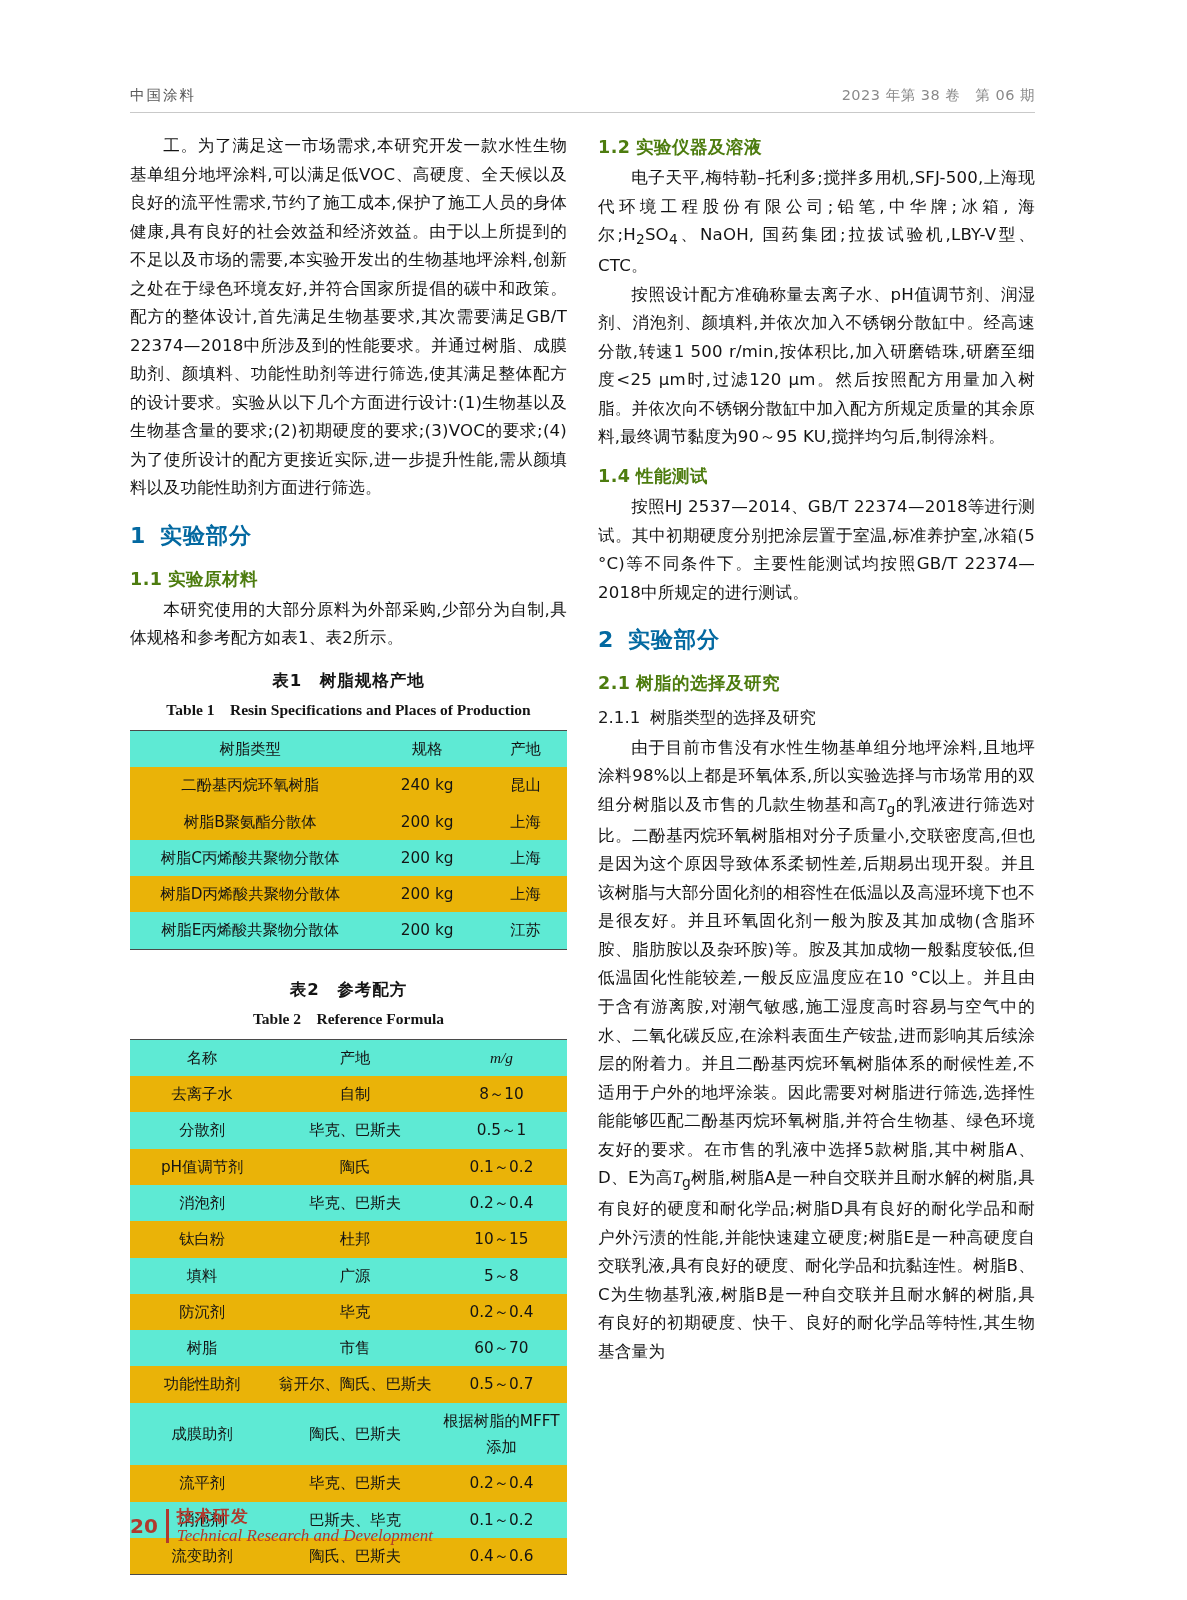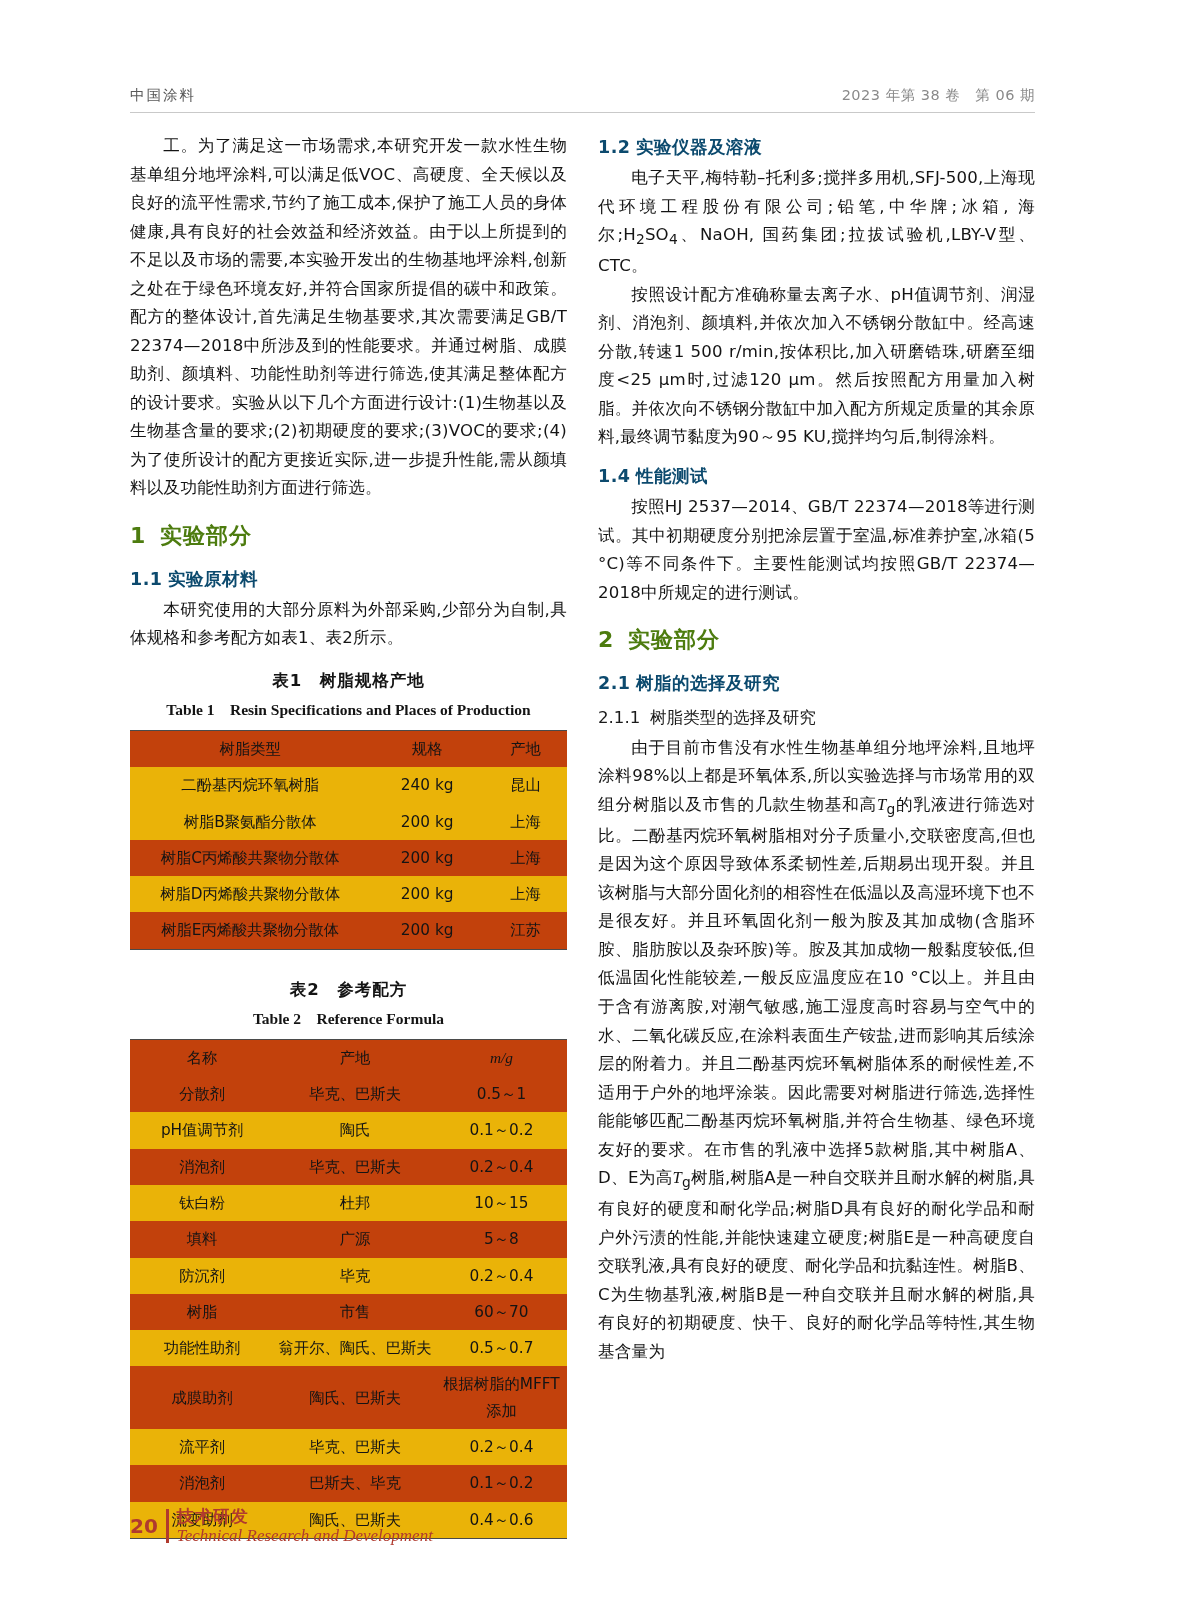--- a/index.html
+++ b/index.html
@@ -64,29 +64,29 @@
   .col.right { left: 598px; }
 
   p {
     margin: 0;
     text-indent: 2em;
     letter-spacing: 0.2px;
   }
 
   
   h2.sec {
-    color: #4d7c0f;
+    color: #0369a1;
     font-size: 22px;
     font-weight: bold;
     margin: 14px 0 6px 0;
     letter-spacing: 1px;
   }
   h2.sec .num { display: inline-block; width: 30px; }
   h3.sub {
-    color: #0c4a6e;
+    color: #4d7c0f;
     font-size: 17.5px;
     font-weight: bold;
     margin: 9px 0 2px 0;
     letter-spacing: 0.5px;
   }
   h3.sub .num { display: inline-block; min-width: 38px; }
   h4.subsub {
     color: #1a1a1a;
     font-size: 16.6px;
     font-weight: normal;
@@ -116,21 +116,21 @@
     font-size: 15.3px;
   }
   table td, table th {
     padding: 5px 4px;
     text-align: center;
     border: none;
   }
   table thead td {
     font-weight: normal;
   }
-  tr.shade { background: #c2410c; }
+  tr.shade { background: #5eead4; }
   tr.plain { background: #eab308; }
   .rule-top { border-top: 1.6px solid #4a4a4a; }
   .rule-bottom { border-bottom: 1.6px solid #4a4a4a; }
   .ital { font-style: italic; font-family: "Liberation Serif", "DejaVu Serif", serif; }
 
   .t1 td:nth-child(1) { width: 55%; }
   .t1 td:nth-child(2) { width: 26%; }
   .t1 td:nth-child(3) { width: 19%; }
 
   .t2 td:nth-child(1) { width: 33%; }
@@ -245,20 +245,25 @@
       <div class="tbl-title-en">Table 2　Reference Formula</div>
       <table class="t2">
         <thead>
           <tr class="shade rule-top">
             <td>名称</td>
             <td>产地</td>
             <td class="ital">m/g</td>
           </tr>
         </thead>
         <tbody>
+          <tr class="plain">
+            <td>去离子水</td>
+            <td>自制</td>
+            <td>8～10</td>
+          </tr>
           <tr class="shade">
             <td>分散剂</td>
             <td>毕克、巴斯夫</td>
             <td>0.5～1</td>
           </tr>
           <tr class="plain">
             <td>pH值调节剂</td>
             <td>陶氏</td>
             <td>0.1～0.2</td>
           </tr>

